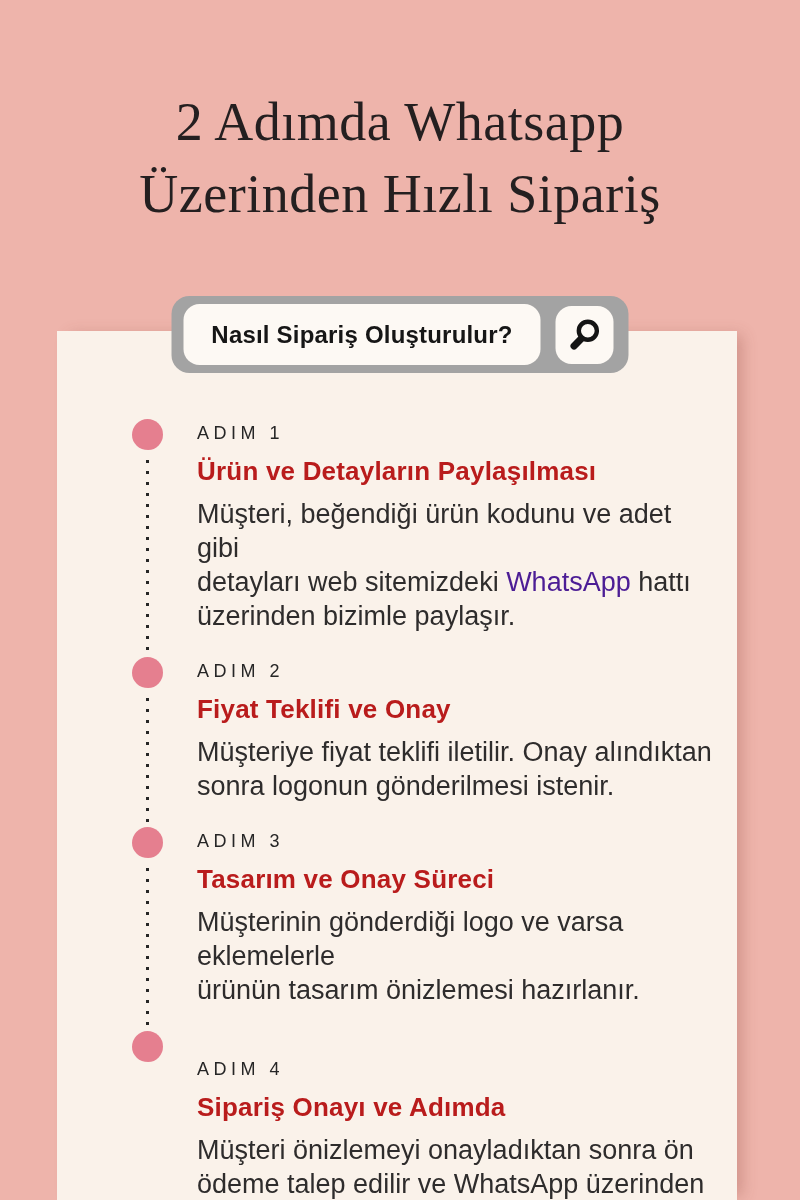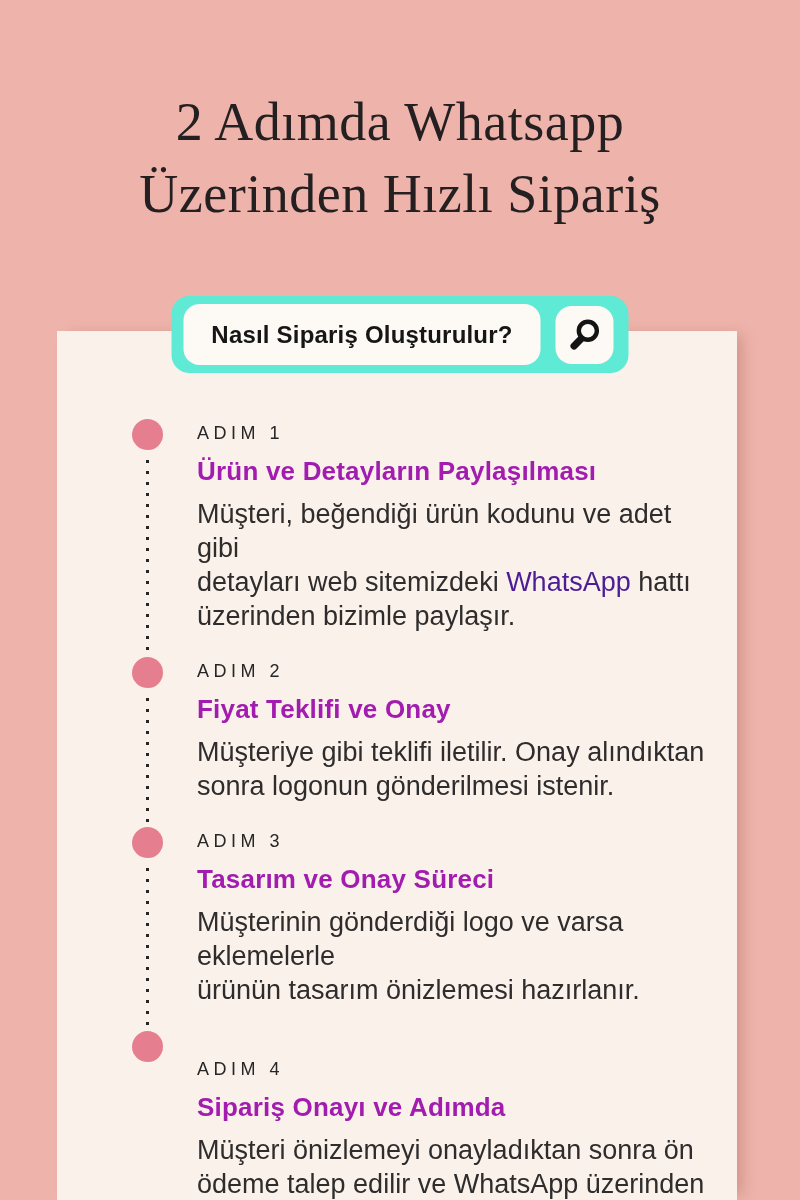--- a/index.html
+++ b/index.html
@@ -43,21 +43,21 @@
   }
 
   
   .search-bar {
     position: absolute;
     top: 296px;
     left: 50%;
     transform: translateX(-50%);
     width: 457px;
     height: 77px;
-    background: #5eead4;
+    background: #a3a3a3;
     border-radius: 18px;
     display: flex;
     align-items: center;
     gap: 15px;
     padding: 8px 15px 8px 12px;
   }
   .search-field {
     flex: 1;
     height: 61px;
     background: #fdf9f4;
@@ -125,21 +125,21 @@
     letter-spacing: 4.5px;
     font-weight: 400;
     color: #262626;
   }
   .step-heading {
     margin-top: 10px;
     font-size: 26px;
     line-height: 33px;
     font-weight: 700;
     letter-spacing: 0.2px;
-    color: #a21caf;
+    color: #b91c1c;
   }
   .step-body {
     margin-top: 9px;
     font-size: 27px;
     line-height: 34px;
     color: #2e2c2c;
     white-space: pre-line;
   }
   .step-body .b { font-weight: 400; color: #4c1d95; }
 </style>
@@ -180,21 +180,21 @@
     </div>
 
     <div class="step">
       <div class="rail">
         <div class="dot"></div>
         <div class="connector"></div>
       </div>
       <div class="content">
         <div class="step-label">ADIM 2</div>
         <h2 class="step-heading">Fiyat Teklifi ve Onay</h2>
-        <p class="step-body"><span>Müşteriye gibi teklifi iletilir. Onay alındıktan
+        <p class="step-body"><span>Müşteriye fiyat teklifi iletilir. Onay alındıktan
 sonra logonun gönderilmesi istenir.</span></p>
       </div>
     </div>
 
     <div class="step">
       <div class="rail">
         <div class="dot"></div>
         <div class="connector"></div>
       </div>
       <div class="content">

